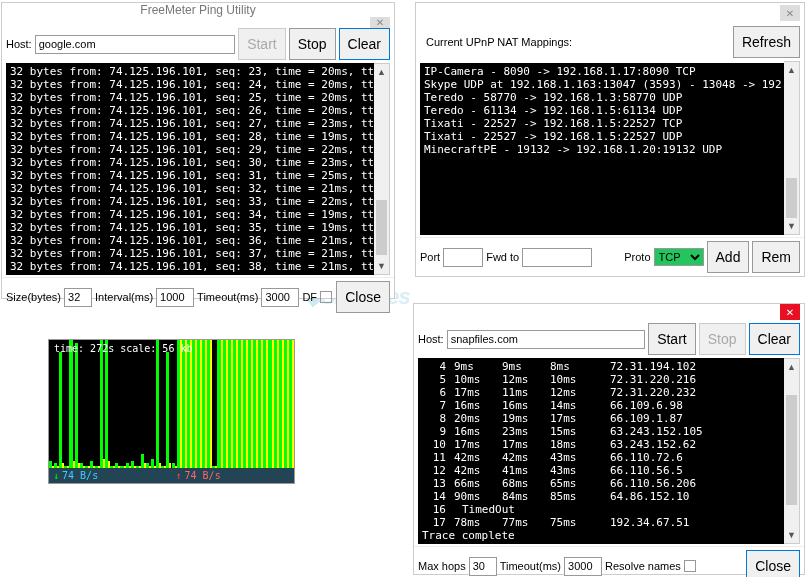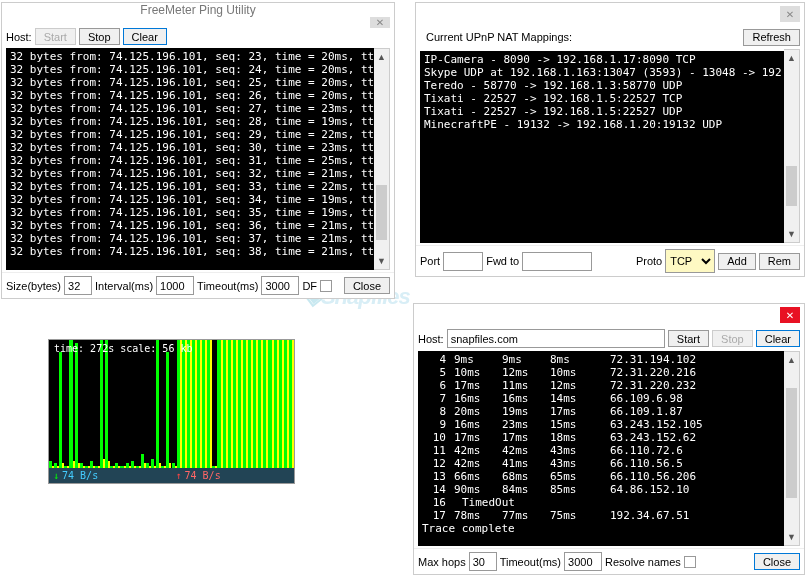--- a/index.html
+++ b/index.html
@@ -4,33 +4,33 @@
 <style>
 * { box-sizing: border-box; margin: 0; padding: 0; }
 body { font-family: "Segoe UI", Arial, sans-serif; font-size: 11px; background: #fff; width: 807px; height: 577px; position: relative; }
 .window { position: absolute; border: 1px solid #ccc; background: #fff; display: flex; flex-direction: column; }
 .titlebar { height: 22px; display: flex; align-items: center; padding: 0 4px; font-size: 12px; color: #777; }
 .titlebar-close { margin-left: auto; width: 20px; height: 16px; background: #ddd; color: #888; display: flex; align-items: center; justify-content: center; cursor: pointer; font-size: 10px; }
 .titlebar-close.red { background: #e81123; color: #fff; }
 .toolbar { display: flex; align-items: center; padding: 3px 4px; gap: 3px; }
 .label { font-size: 11px; }
 .input { border: 1px solid #999; height: 19px; padding: 1px 3px; font-size: 11px; background: #fff; }
-.btn { height: 17px; padding: 1px 8px; font-size: 11px; border: 1px solid #999; background: #f0f0f0; cursor: pointer; }
+.btn { height: 32px; padding: 1px 8px; font-size: 14px; border: 1px solid #999; background: #f0f0f0; cursor: pointer; }
 .btn.disabled { color: #aaa; border-color: #ccc; }
 .btn.highlight { border: 1.5px solid #0078d7; }
 .console { flex: 1; background: #000; color: #fff; font-family: "Consolas", monospace; font-size: 11px; padding: 2px 4px; overflow: hidden; position: relative; margin: 0 4px 4px 4px; }
 .console-line { white-space: nowrap; line-height: 13px; }
 .scroll-wrap { flex: 1; display: flex; margin: 0 4px 2px 4px; }
 .scroll-wrap .console { margin: 0; flex: 1; }
 .scrollbar-v { width: 16px; background: #f0f0f0; border: 1px solid #ccc; border-left: none; display: flex; flex-direction: column; }
 .scrollbar-v .arrow { height: 16px; display: flex; align-items: center; justify-content: center; font-size: 9px; color: #555; cursor: pointer; }
 .scrollbar-v .track { flex: 1; }
 .scrollbar-v .thumb { background: #ccc; margin: 0 2px; height: 60px; }
 .bottombar { display: flex; align-items: center; padding: 3px 4px; gap: 3px; border-top: 1px solid #eee; }
-.select { border: 1px solid #999; height: 24px; font-size: 11px; background: #fef9c3; }
+.select { border: 1px solid #999; height: 18px; font-size: 11px; background: #22c55e; }
 
 
 #ping-window { left: 1px; top: 2px; width: 394px; height: 297px; }
 #ping-window .titlebar { color: #777; flex-direction: column; }
 #ping-console { line-height: 13px; }
 
 
 #upnp-window { left: 415px; top: 2px; width: 390px; height: 275px; }
 #upnp-window .sub-label { padding: 3px 6px; font-size: 11px; }
 #upnp-window .console { margin-top: 2px; }
@@ -65,20 +65,21 @@
 
 <div class="watermark"><span class="g">◈</span><span>Snapfiles</span></div>
 
 <div class="window" id="ping-window">
   <div class="titlebar">
     <span>FreeMeter Ping Utility</span>
     <div class="titlebar-close">✕</div>
   </div>
   <div class="toolbar">
     <span class="label">Host:</span>
+    <input class="input" style="flex: 1 1 0%;" value="google.com">
     <button class="btn disabled">Start</button>
     <button class="btn">Stop</button>
     <button class="btn highlight">Clear</button>
   </div>
   <div class="scroll-wrap">
     <div class="console" id="ping-console">
         <div class="console-line">32 bytes from: 74.125.196.101, seq: 23, time = 20ms, ttl: 43</div>
         <div class="console-line">32 bytes from: 74.125.196.101, seq: 24, time = 20ms, ttl: 43</div>
         <div class="console-line">32 bytes from: 74.125.196.101, seq: 25, time = 20ms, ttl: 43</div>
         <div class="console-line">32 bytes from: 74.125.196.101, seq: 26, time = 20ms, ttl: 43</div>
@@ -122,20 +123,21 @@
   </div>
   <div class="toolbar">
     <span class="sub-label">Current UPnP NAT Mappings:</span>
     <button class="btn" style="margin-left:auto">Refresh</button>
   </div>
   <div class="scroll-wrap">
     <div class="console" id="upnp-console">
         <div class="console-line">IP-Camera - 8090 -&gt; 192.168.1.17:8090 TCP</div>
         <div class="console-line">Skype UDP at 192.168.1.163:13047 (3593) - 13048 -&gt; 192.168.1.163:13</div>
         <div class="console-line">Teredo - 58770 -&gt; 192.168.1.3:58770 UDP</div>
+        <div class="console-line">Teredo - 61134 -&gt; 192.168.1.5:61134 UDP</div>
         <div class="console-line">Tixati - 22527 -&gt; 192.168.1.5:22527 TCP</div>
         <div class="console-line">Tixati - 22527 -&gt; 192.168.1.5:22527 UDP</div>
         <div class="console-line">MinecraftPE - 19132 -&gt; 192.168.1.20:19132 UDP</div>
       </div>
     <div class="scrollbar-v">
       <div class="arrow">▲</div>
       <div class="track">
           <div class="thumb" style="margin-top:100px;height:40px"></div>
         </div>
       <div class="arrow">▼</div>

